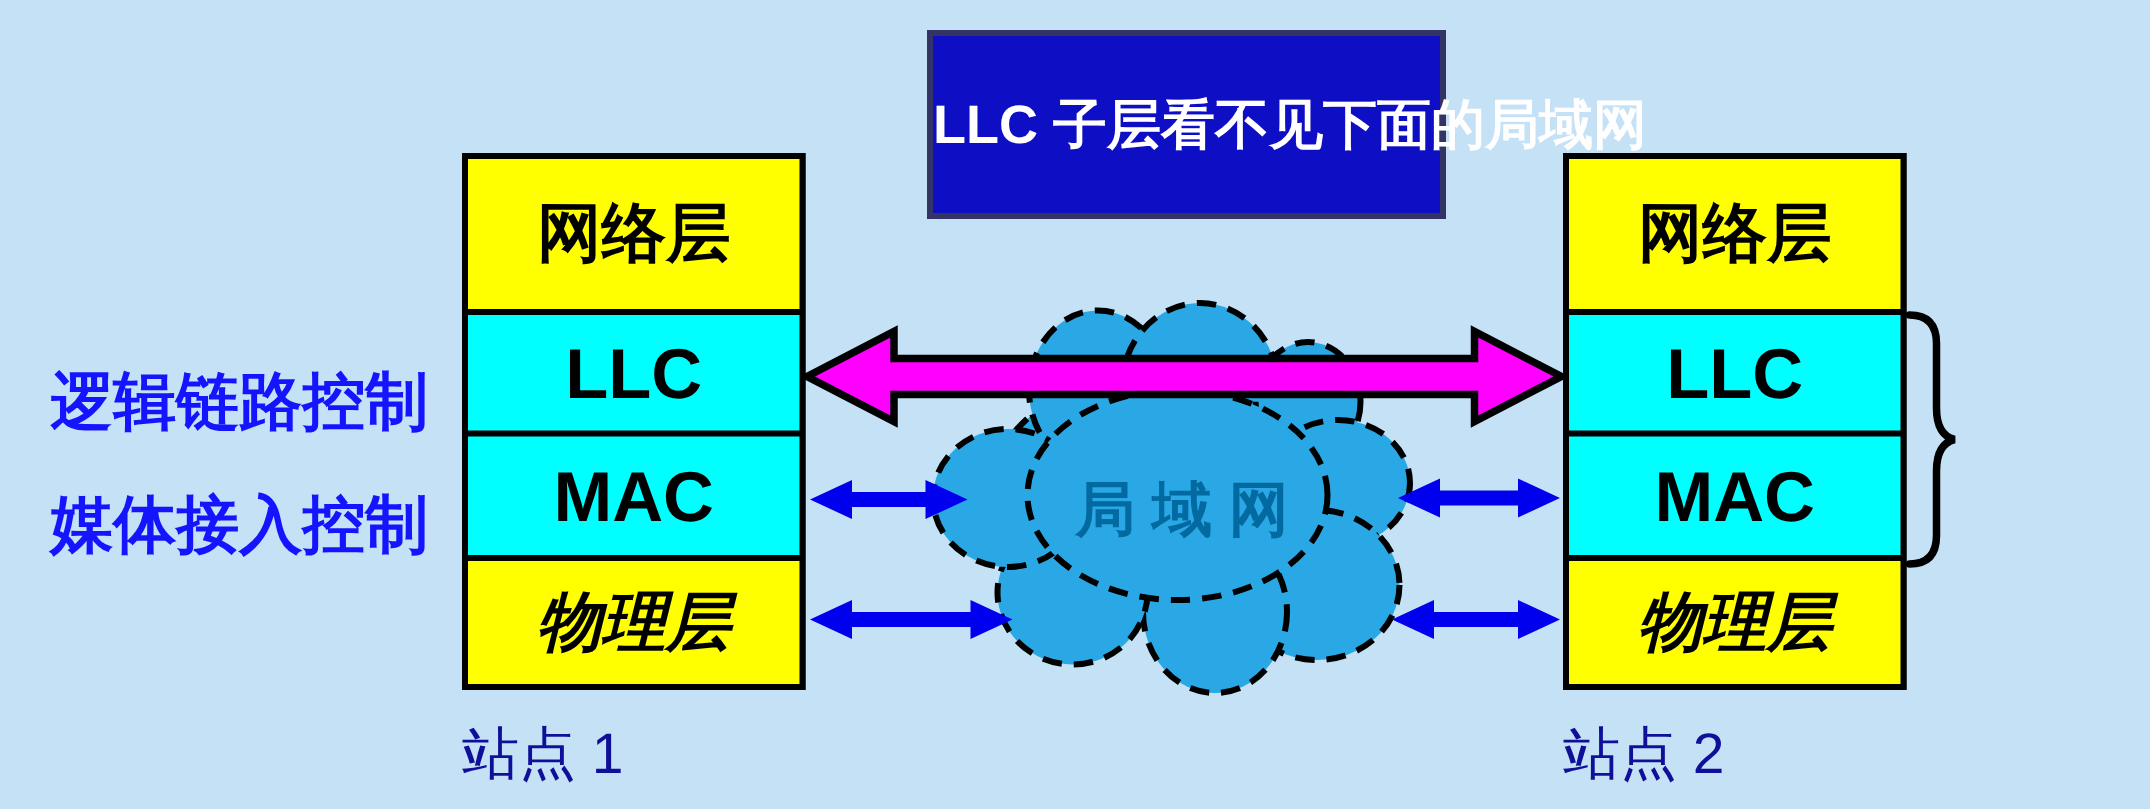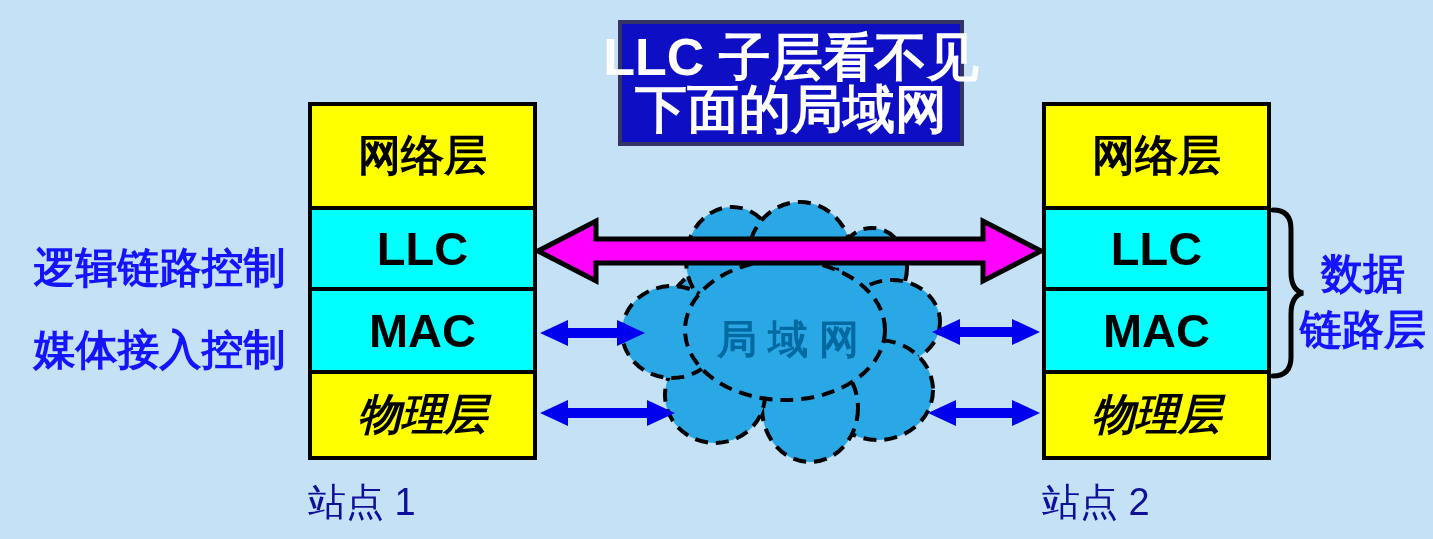--- a/index.html
+++ b/index.html
@@ -21,22 +21,22 @@
   .stage{
     position:relative;width:1433px;height:539px;background:var(--bg);
     overflow:hidden;
   }
   .shapes{position:absolute;left:0;top:0;width:1433px;height:539px;}
 
   
   .titlebox{
     position:absolute;left:618px;top:20px;width:346px;height:126px;
     background:var(--title-bg);border:4px solid var(--title-border);
-    display:flex;flex-direction:column;align-items:center;justify-content:center;
-    color:#ffffff;font-weight:bold;font-size:52px;line-height:52px;
+    display:flex;align-items:center;justify-content:space-between;
+    color:#ffffff;font-weight:bold;font-size:36px;line-height:52px;
     white-space:nowrap;
   }
 
   
   .stack{
     position:absolute;top:102px;width:229px;height:358px;
     border:4px solid var(--ink);background:var(--ink);
     display:flex;flex-direction:column;gap:4px;
   }
   .stack.left{left:308px;}
@@ -129,21 +129,17 @@
     <div class="layer llc">LLC</div>
     <div class="layer mac">MAC</div>
     <div class="layer phy">物理层</div>
   </div>
 
   <div class="side-label llc-label">逻辑链路控制</div>
   <div class="side-label mac-label">媒体接入控制</div>
 
   <div class="cloud-label">局 域 网</div>
 
-  <div class="brace-label">
-    <div>数据</div>
-    <div>链路层</div>
-  </div>
 
   <div class="station-label s1">站点 1</div>
   <div class="station-label s2">站点 2</div>
 
 </div>
 
 </body></html>

